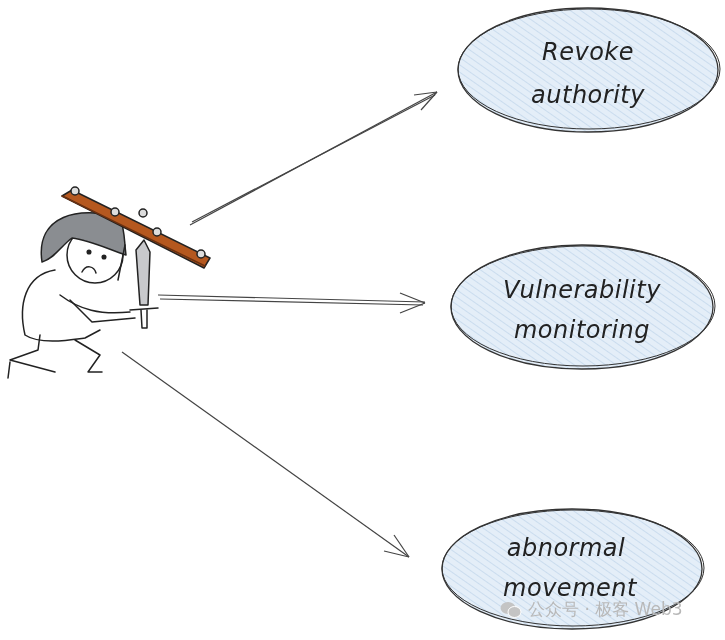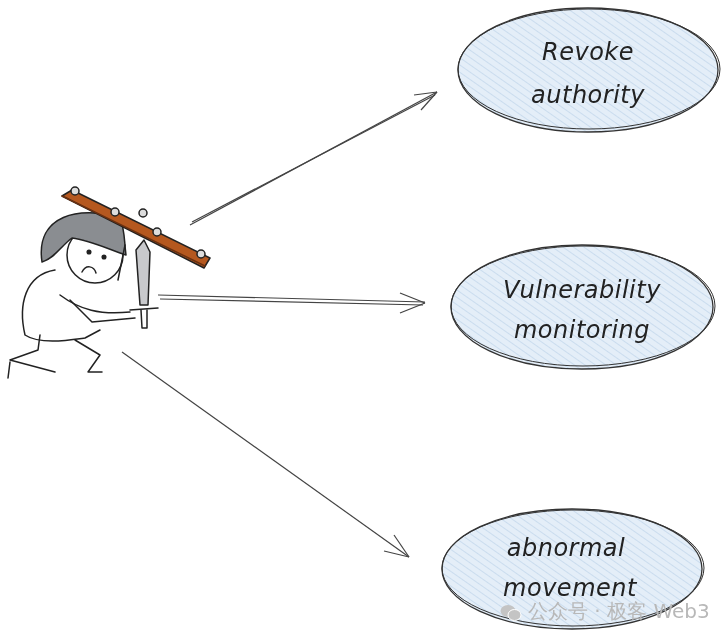--- a/index.html
+++ b/index.html
@@ -1,21 +1,21 @@
 <!DOCTYPE html>
 <html><head>
 <meta charset="utf-8">
 <style>
   html, body { margin:0; padding:0; background:#ffffff; }
   body { width:725px; height:640px; position:relative; overflow:hidden;
          font-family: "DejaVu Sans", sans-serif; }
   svg { position:absolute; left:0; top:0; }
   .hand { font-family: "DejaVu Sans", sans-serif; font-size:24px; fill:#222;
           font-style: italic; letter-spacing:0.5px; }
-  .wm { position:absolute; left:500px; top:598px; font-size:20px; color:#b8b8b8;
+  .wm { position:absolute; left:500px; top:598px; font-size:17px; color:#b8b8b8;
         font-family:"DejaVu Sans", sans-serif; display:flex; align-items:center; gap:6px; }
   .wm-icon { width:22px; height:18px; position:relative; }
 </style>
 </head>
 <body>
 
 <svg width="725" height="640" viewBox="0 0 725 640">
   <defs>
     <pattern id="hatch" width="6" height="6" patternUnits="userSpaceOnUse" patternTransform="rotate(-55)">
       <rect width="6" height="6" fill="#e4eef8"></rect>

